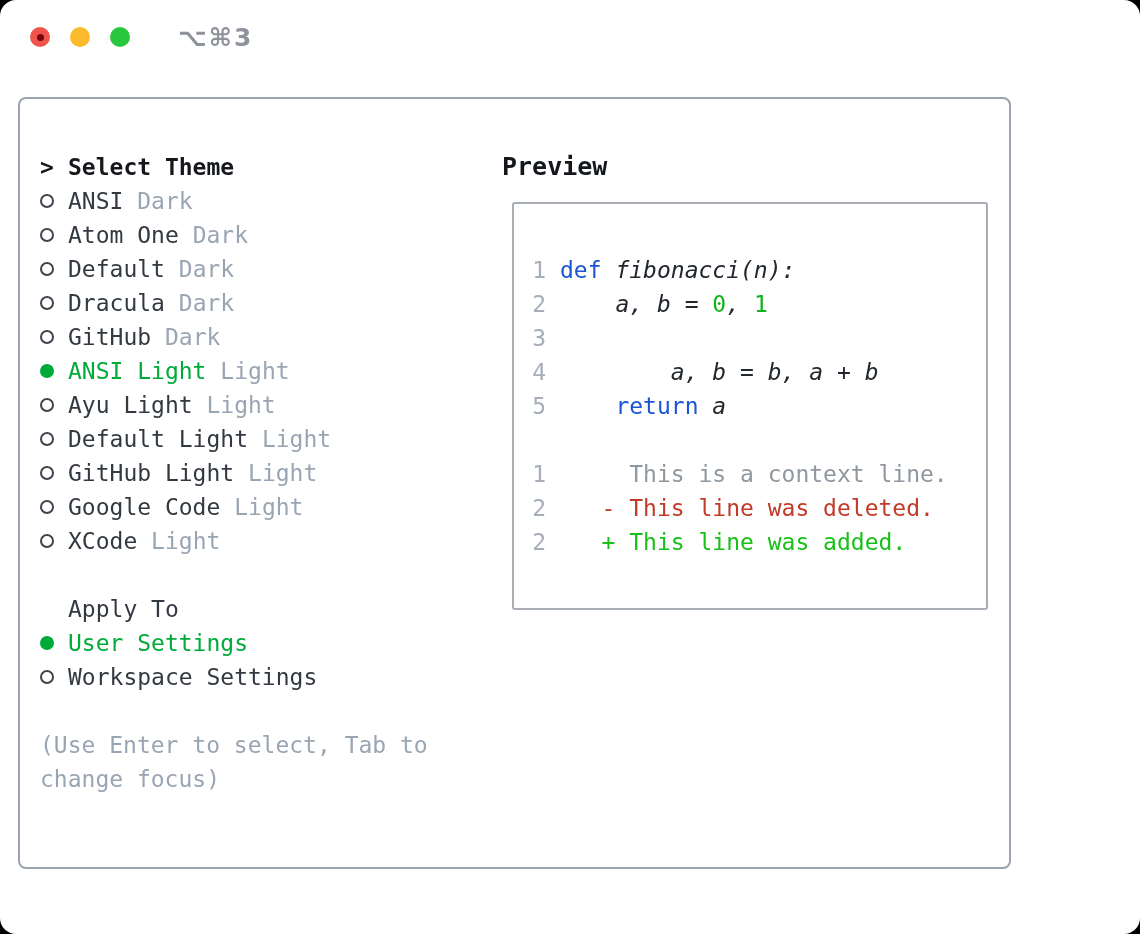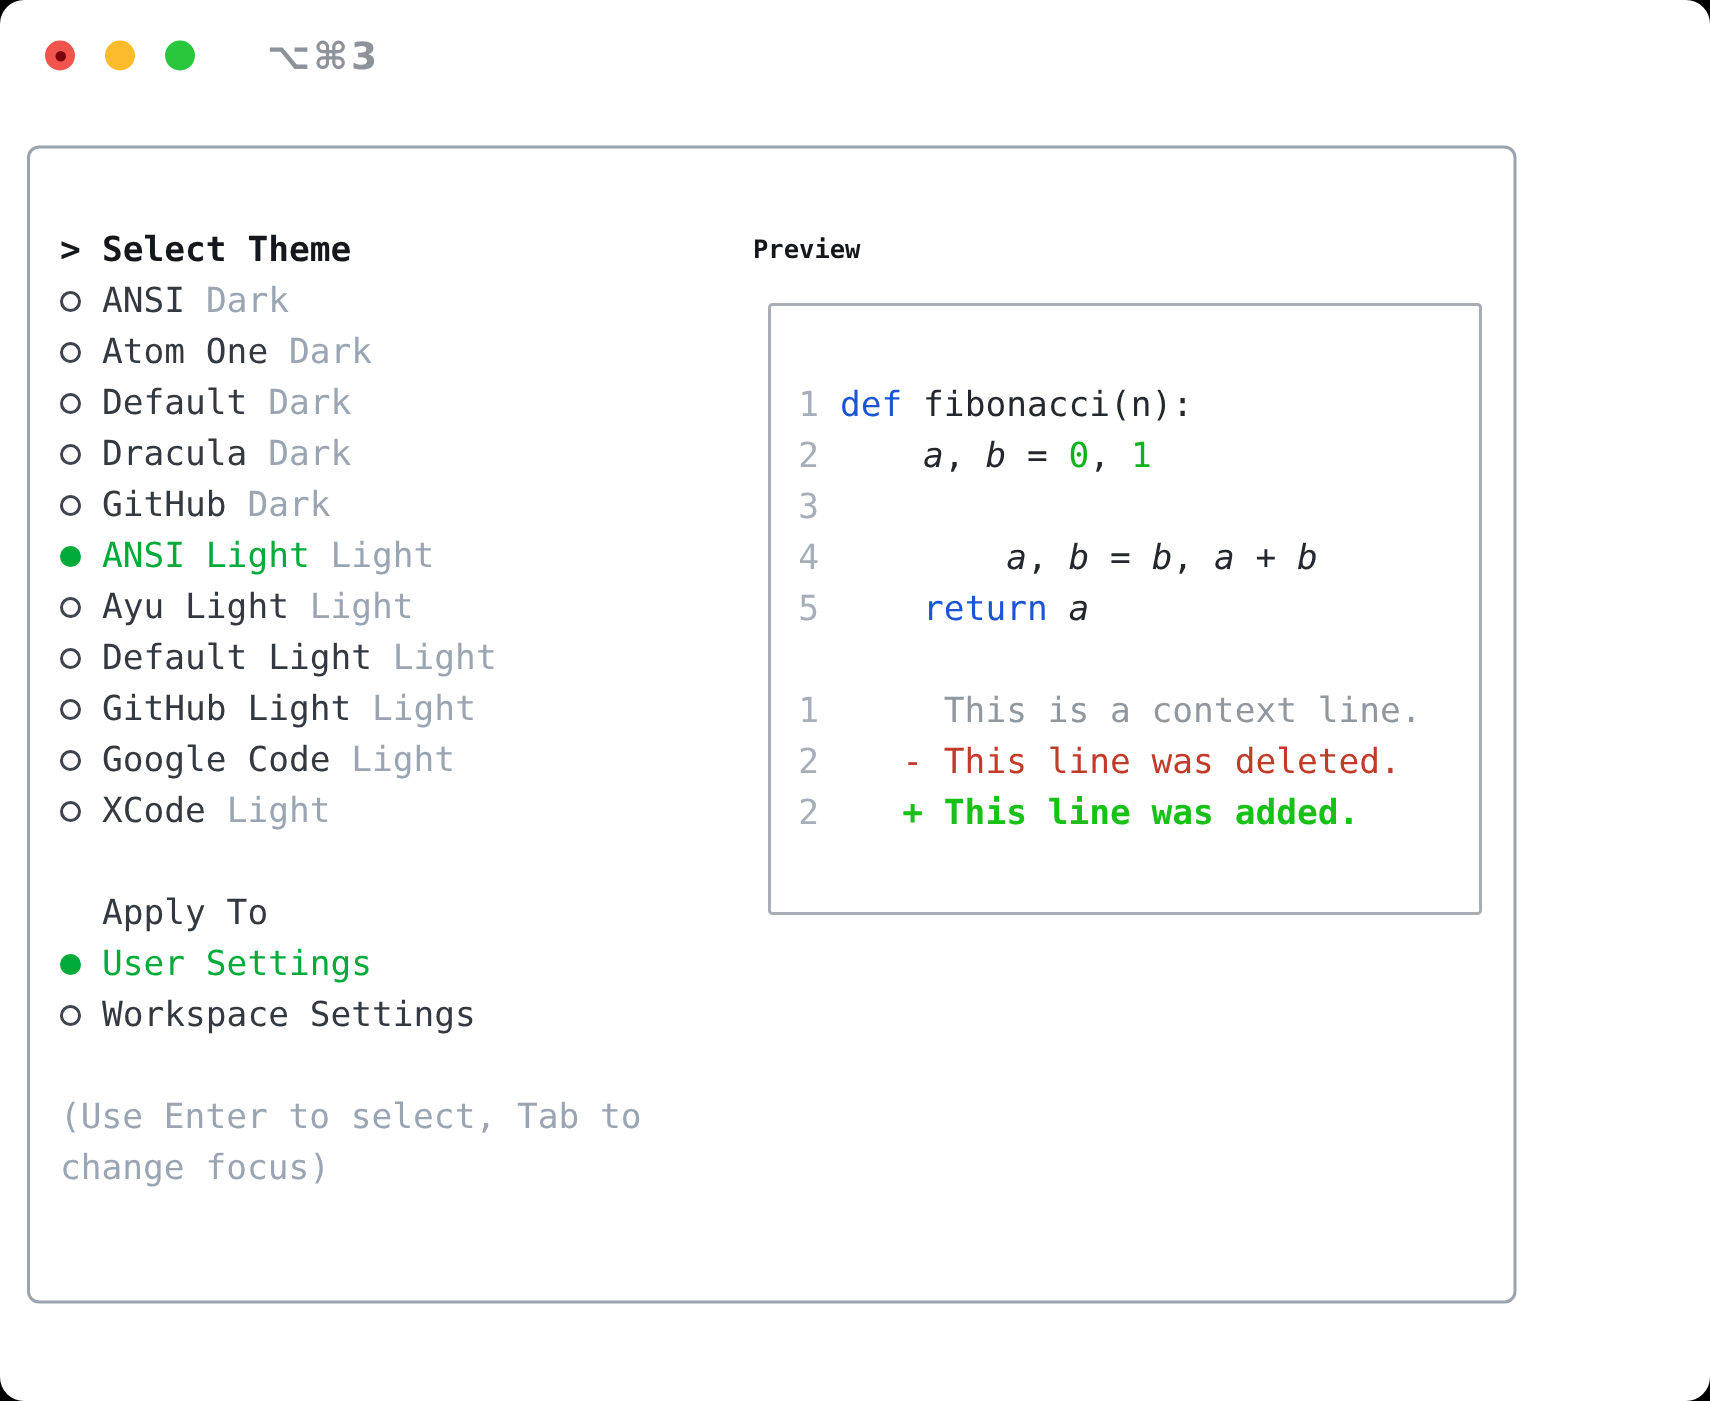--- a/index.html
+++ b/index.html
@@ -39,38 +39,38 @@
   .dot.sel { background:var(--accent_green); border-color:var(--accent_green); }
   .row-label { margin-left:14px; white-space:pre; }
   .heading-label { font-weight:700; color:var(--heading_black); }
   .variant { color:var(--muted_gray); }
   .sel-text { color:var(--accent_green); }
   .help { width:430px; white-space:normal; color:var(--muted_gray);
           line-height:34px; margin-top:0; }
 
   
   .preview-heading { position:absolute; left:482px; top:51px; height:34px;
-                     line-height:34px; font-size:17px; font-weight:700;
+                     line-height:34px; font-size:25px; font-weight:700;
                      color:var(--heading_black); }
   .preview-box { position:absolute; left:492px; top:103px; width:476px; height:408px;
                  border:2px solid var(--preview_border); border-radius:3px;
                  box-sizing:border-box; padding:49px 0 0 18px; overflow:hidden;
                  font-size:23px; line-height:34px; }
   .code-line { display:flex; height:34px; align-items:baseline; white-space:pre; }
   .lnum { width:14px; flex:none; text-align:right; color:var(--line_number_gray); }
   .code-content { margin-left:14px; white-space:pre; color:var(--code_plain); }
   .diff-block { margin-top:34px; }
-  .seg-plain { color:var(--code_plain); }
+  .seg-plain { color:var(--code_plain);font-style:italic; }
   .seg-kw    { color:var(--keyword_blue); }
   .seg-fn    { color:var(--function_cyan); }
   .seg-num   { color:var(--number_green); }
   .seg-var   { color:var(--code_plain); font-style:italic; }
   .seg-ctx   { color:var(--context_gray); }
   .seg-del   { color:var(--deleted_red); }
-  .seg-add   { color:var(--added_green);font-weight:bold; }
+  .seg-add   { color:var(--added_green); }
 </style>
 </head>
 <body>
 
 <div class="stage">
 
   <div class="titlebar">
     <span class="tl tl-red">
       <span class="tl-dot"></span>
     </span>

